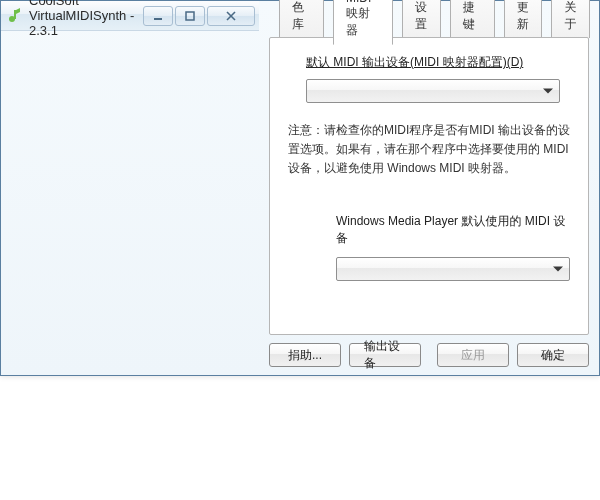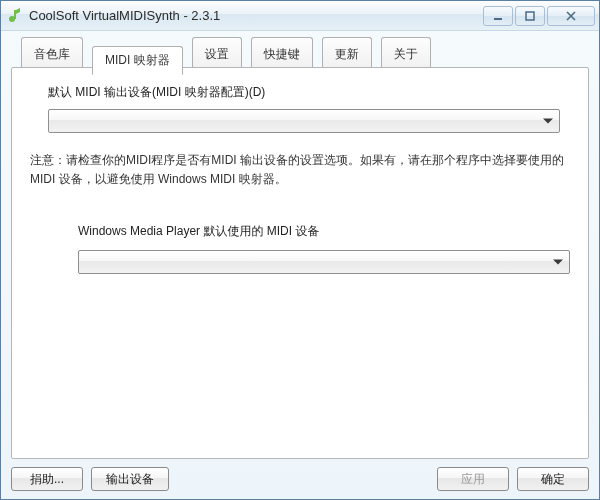--- a/index.html
+++ b/index.html
@@ -7,25 +7,24 @@
     margin: 0;
     font-family: "Microsoft YaHei", "Segoe UI", Tahoma, sans-serif;
     font-size: 12px;
     background: #fff;
     width: 600px;
     height: 500px;
     overflow: hidden;
   }
   .window {
     width: 600px;
-    height: 500px;
+    height: 376px;
     border: 1px solid #5a7fa0;
     background: linear-gradient(to bottom, #f5fafd 0%, #eef5fa 100%);
     display: flex;
-    flex-direction: column;
     box-shadow: 0 0 6px rgba(0,0,0,0.15);
   }
   .titlebar {
     height: 30px;
     background: linear-gradient(to bottom, #fdfdfe 0%, #eaf2f8 45%, #dae8f2 46%, #e6f0f7 100%);
     border-bottom: 1px solid #c9d8e5;
     display: flex;
     align-items: center;
     padding: 0 4px 0 6px;
   }
@@ -94,21 +93,21 @@
     background: #fff;
     border-radius: 2px;
     padding: 16px 18px 10px 18px;
     position: relative;
   }
   .field-group { margin-bottom: 18px; }
   .field-label {
     color: #222;
     margin-bottom: 8px;
   }
-  .field-label.indent { margin-left: 18px; }
+  .field-label.indent { margin-left: 18px; text-decoration: underline; }
   .dropdown {
     height: 24px;
     border: 1px solid #8f8f8f;
     background: linear-gradient(to bottom,#ffffff 0%, #f7f7f7 45%, #e9e9e9 46%, #f2f2f2 100%);
     border-radius: 2px;
     position: relative;
     cursor: pointer;
     margin: 0 10px 0 18px;
   }
   .dropdown.second { margin-left: 0; margin-right: 0; }

